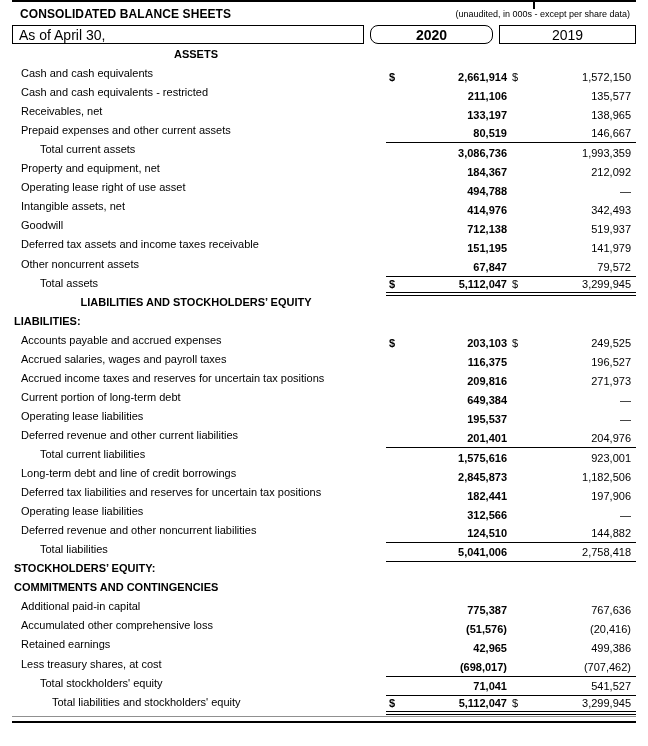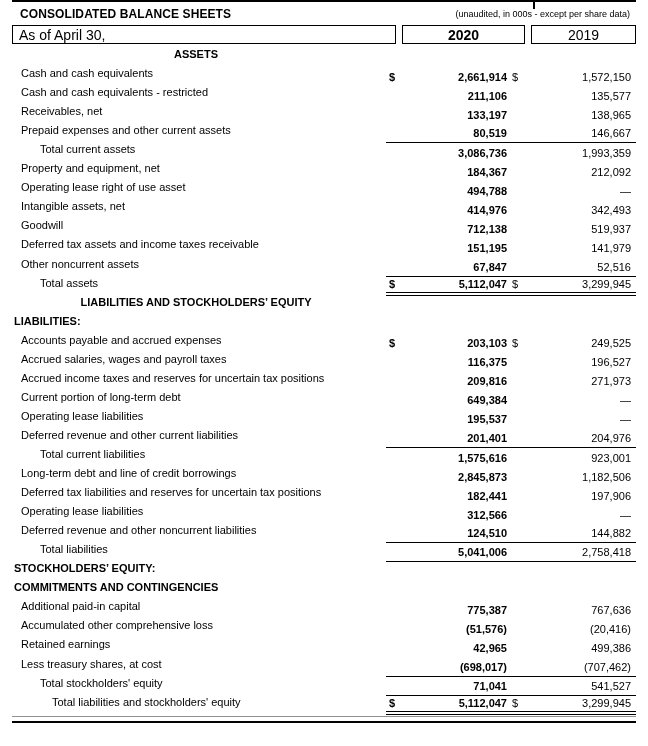--- a/index.html
+++ b/index.html
@@ -14,22 +14,22 @@
   .top-tick { position:absolute; left:521px; top:0; width:2px; height:7px; background:#000; }
 
   .title-row { display:flex; justify-content:space-between; align-items:center; height:23px; padding:0 6px 0 8px; }
   .title { font-weight:bold; font-size:12px; letter-spacing:0.1px; }
   .subtitle { font-size:9px; }
 
   .head-row { display:flex; height:19px; margin-bottom:4px; }
   .hbox { border:1.5px solid #000; box-sizing:border-box; display:flex; align-items:center; font-size:14px; }
   .date-box { flex:1; padding-left:6px; }
   .year-box { width:123px; justify-content:center; margin-left:6px; }
-  .year-box.y2019 { width:105px; }
-  .y2020 { font-weight:bold; }
+  .year-box.y2019 { width:137px; }
+  .y2020 { font-weight:bold;border-radius:8px; }
 
   .rows { }
   .row { display:flex; align-items:flex-start; height:19.05px; font-size:11px; }
   .row .label { flex:1; padding-left:9px; box-sizing:border-box; white-space:nowrap; overflow:hidden; }
   .row.center .label { text-align:center; font-weight:bold; padding-left:0; }
   .row.left .label { font-weight:bold; padding-left:2px; }
   .row.total1 .label { padding-left:28px; }
   .row.total2 .label { padding-left:40px; }
 
   .num { height:100%; box-sizing:border-box; display:flex; justify-content:space-between; align-items:center; }
@@ -198,21 +198,21 @@
   </div>
 
   <div class="row item">
     <div class="label">Other noncurrent assets</div>
     <div class="num c2020 u-single">
       <span class="cur"></span>
       <span class="val">67,847</span>
     </div>
     <div class="num c2019 u-single">
       <span class="cur"></span>
-      <span class="val">52,516</span>
+      <span class="val">79,572</span>
     </div>
   </div>
 
   <div class="row total1">
     <div class="label">Total assets</div>
     <div class="num c2020 u-double">
       <span class="cur">$</span>
       <span class="val">5,112,047</span>
     </div>
     <div class="num c2019 u-double">

